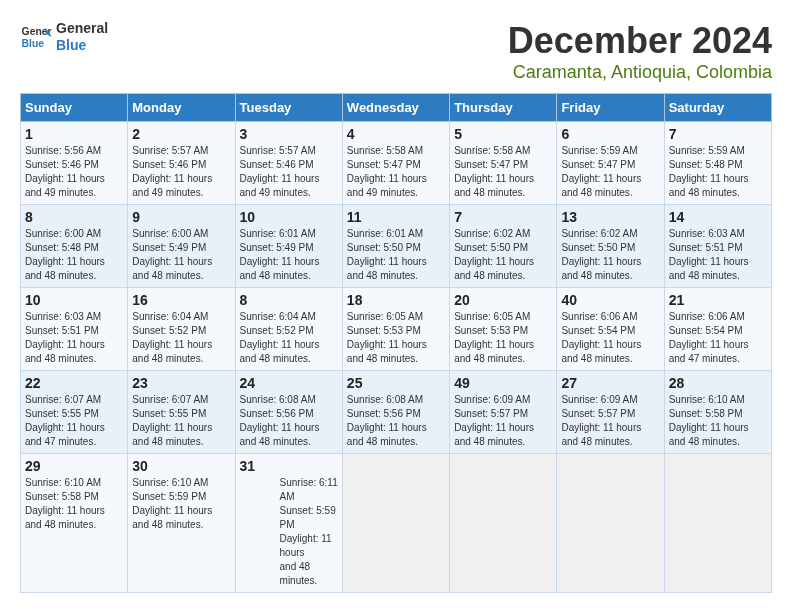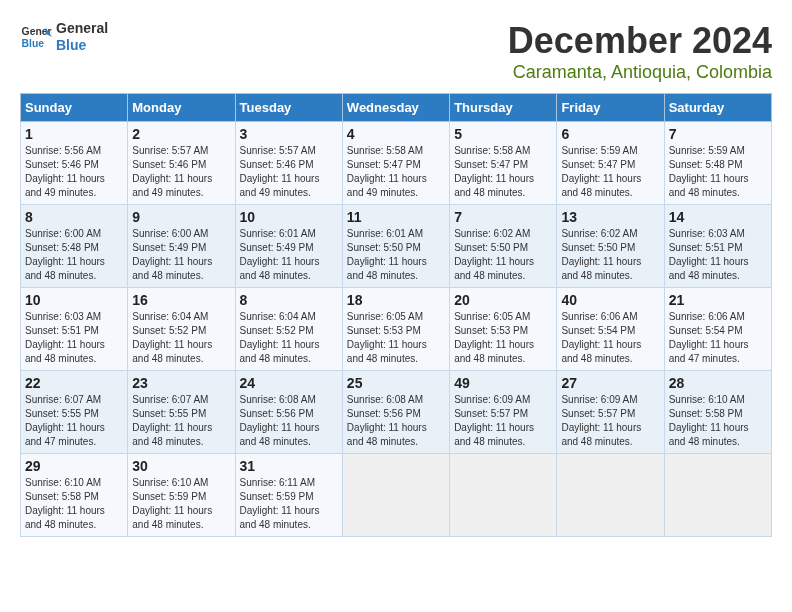--- a/index.html
+++ b/index.html
@@ -330,21 +330,21 @@
         </td>
         <td>
           <span class="day-num">30</span>
           <div class="day-info" style="white-space: pre-line;">Sunrise: 6:10 AM
 Sunset: 5:59 PM
 Daylight: 11 hours
 and 48 minutes.</div>
         </td>
         <td>
           <span class="day-num">31</span>
-          <div class="day-info" style="white-space: pre-line;">Sunrise: 6:11 AM
+          <div class="day-info" style="white-space: pre-line; margin-left: 40px;">Sunrise: 6:11 AM
 Sunset: 5:59 PM
 Daylight: 11 hours
 and 48 minutes.</div>
         </td>
         <td class="empty"></td>
         <td class="empty"></td>
         <td class="empty"></td>
         <td class="empty"></td>
       </tr>
     </tbody>

